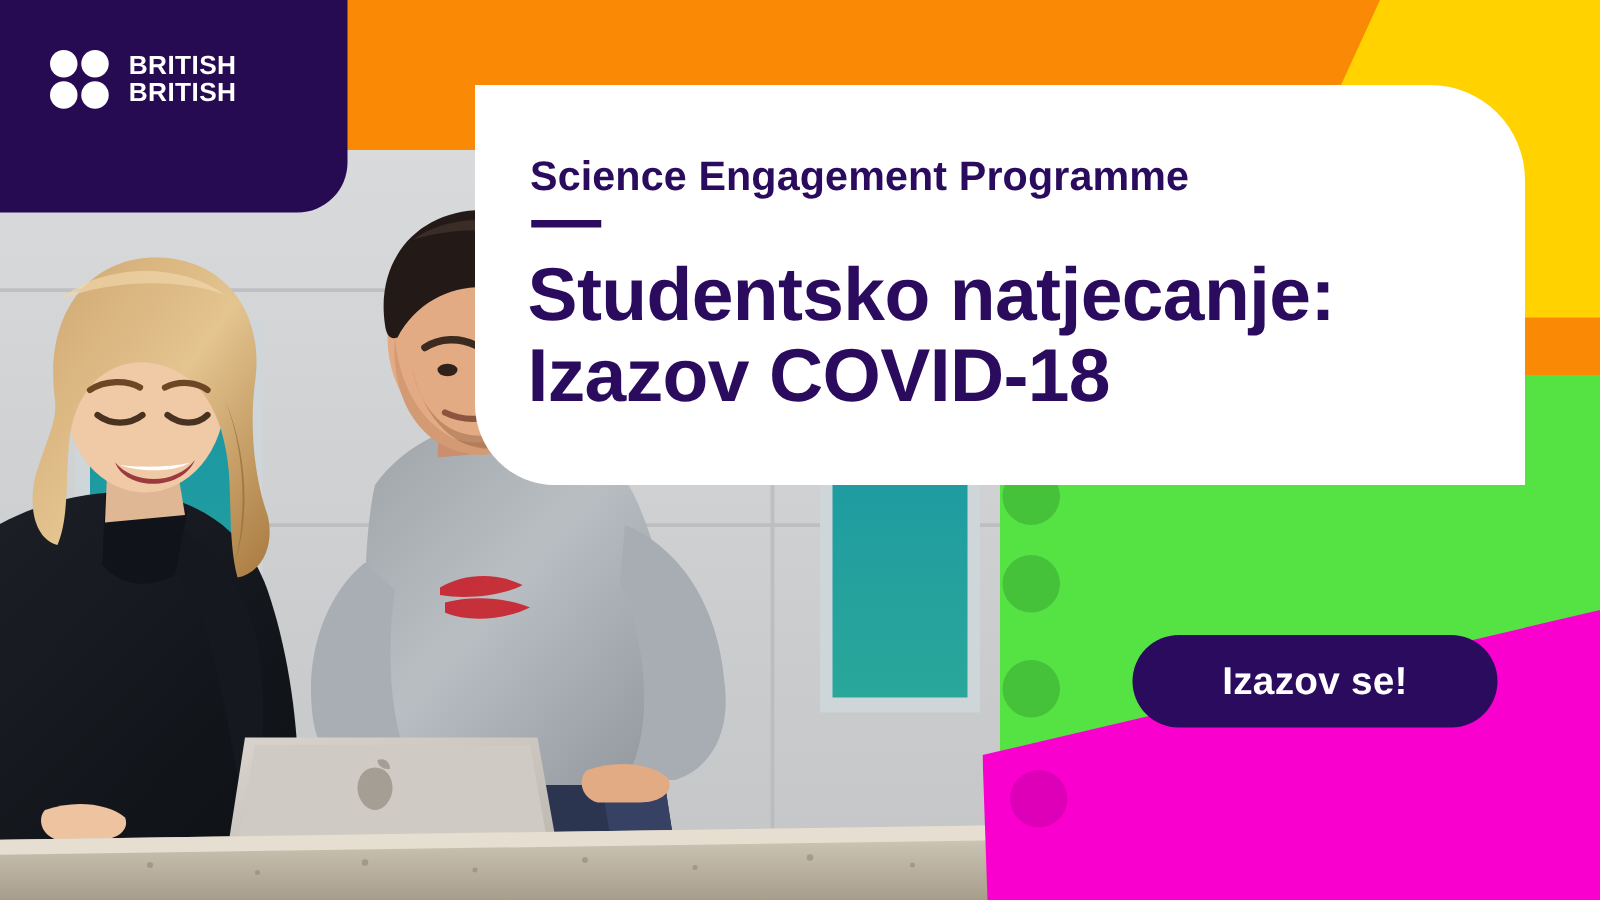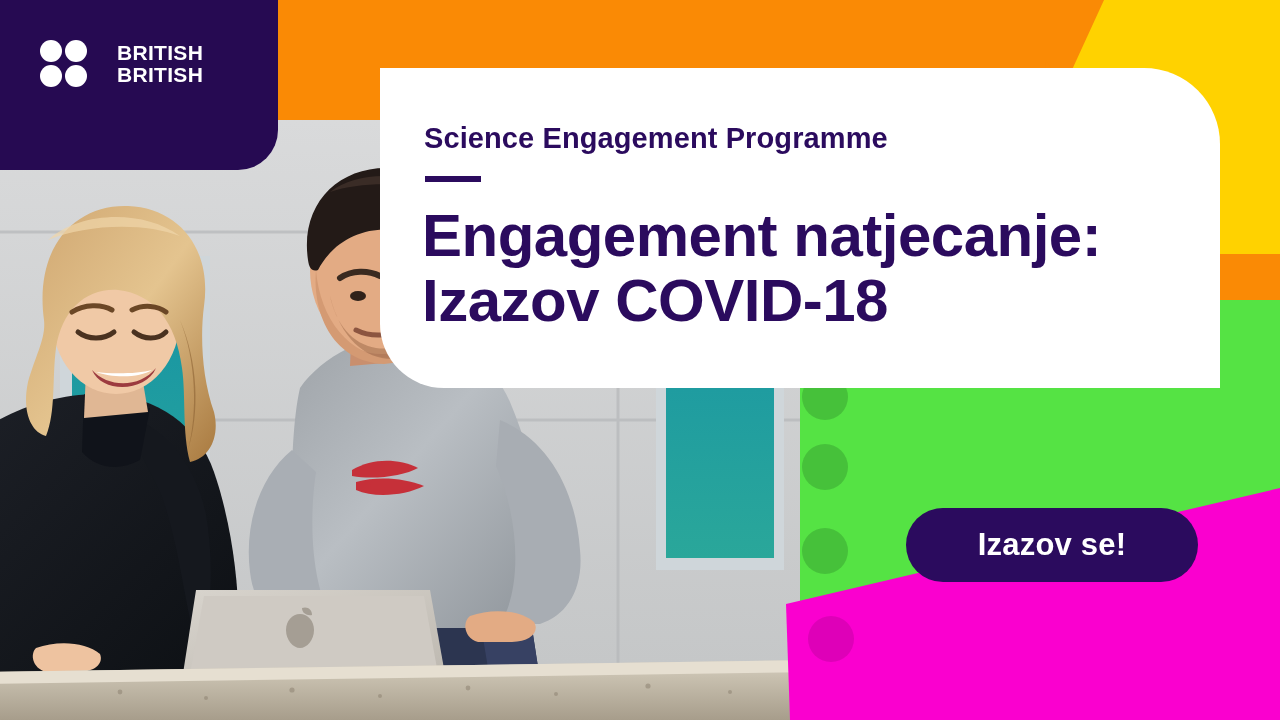--- a/index.html
+++ b/index.html
@@ -65,21 +65,21 @@
     position:absolute;
     left:0; top:0;
     width:278px; height:170px;
     background:#260A52;
     border-bottom-right-radius:40px;
     z-index:6;
   }
   #logo-lockup {
     position:absolute;
     left:40px; top:40px;
-    display:flex; align-items:center; gap:30px;
+    display:flex; align-items:center; gap:16px;
   }
   #logo-dots {
     display:grid;
     grid-template-columns:repeat(2, 22px);
     grid-template-rows:repeat(2, 22px);
     gap:3px;
   }
   .logo-dot { width:22px; height:22px; border-radius:50%; background:#ffffff; }
   #logo-text {
     color:#ffffff;
@@ -97,21 +97,21 @@
     width:840px; height:320px;
     background:#ffffff;
     border-top-right-radius:76px;
     border-bottom-left-radius:64px;
     z-index:5;
   }
   #kicker {
     position:absolute;
     left:44px; top:54px;
     color:#2B0B5E;
-    font-size:29px;
+    font-size:33px;
     font-weight:bold;
     letter-spacing:0.1px;
   }
   #rule {
     position:absolute;
     left:45px; top:108px;
     width:56px; height:6px;
     background:#2B0B5E;
   }
   #headline {
@@ -348,21 +348,21 @@
         <div>BRITISH</div>
         <div>BRITISH</div>
       </div>
     </div>
   </div>
 
   <div id="card">
     <div id="kicker">Science Engagement Programme</div>
     <div id="rule"></div>
     <div id="headline">
-      <div>Engagement natjecanje:</div>
+      <div>Studentsko natjecanje:</div>
       <div>Izazov COVID-18</div>
     </div>
   </div>
 
   <div id="cta-button">
     <span id="cta-label">Izazov se!</span>
   </div>
 
 </div>
 

